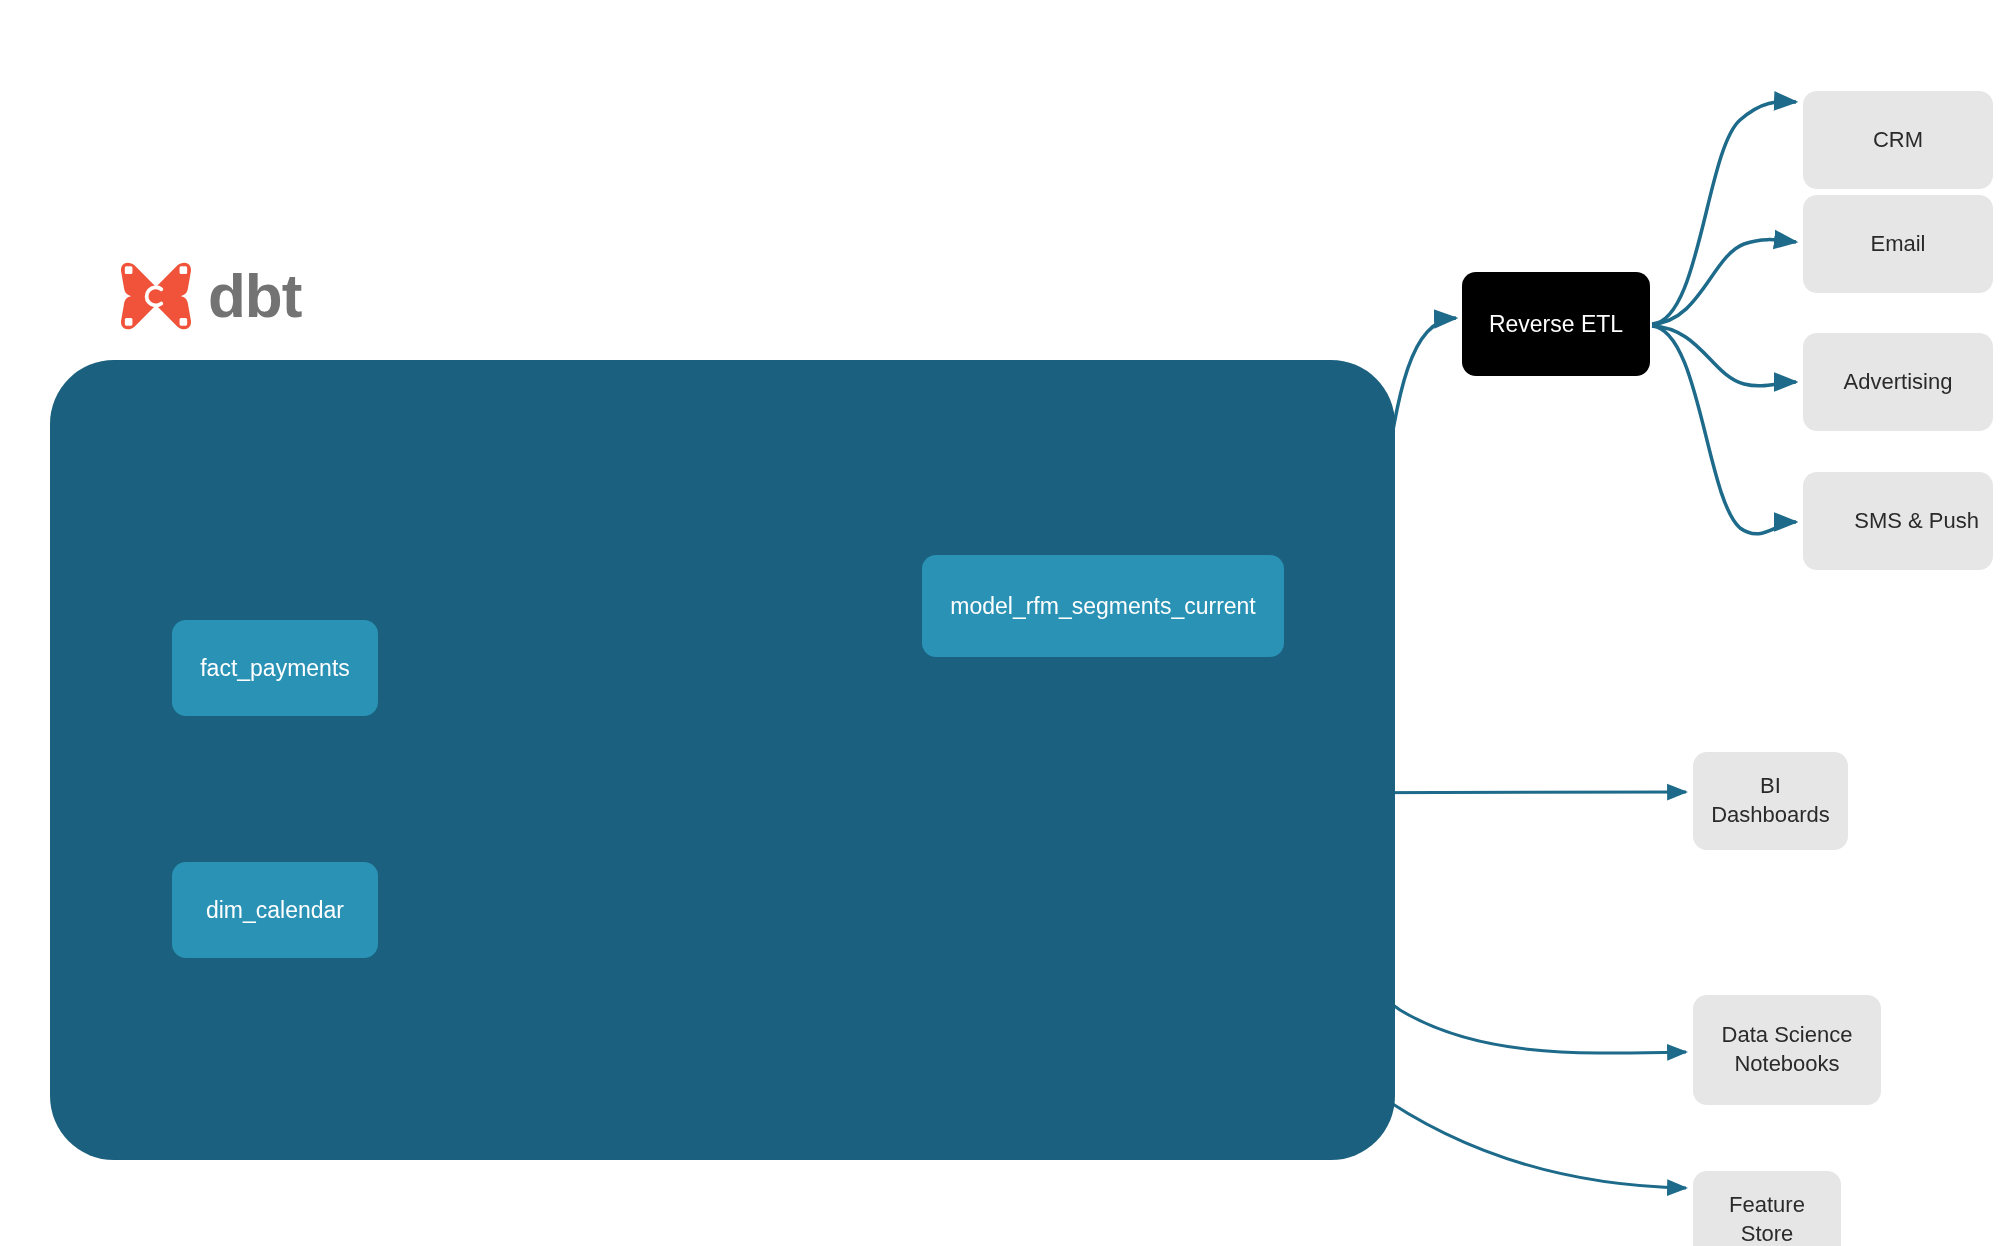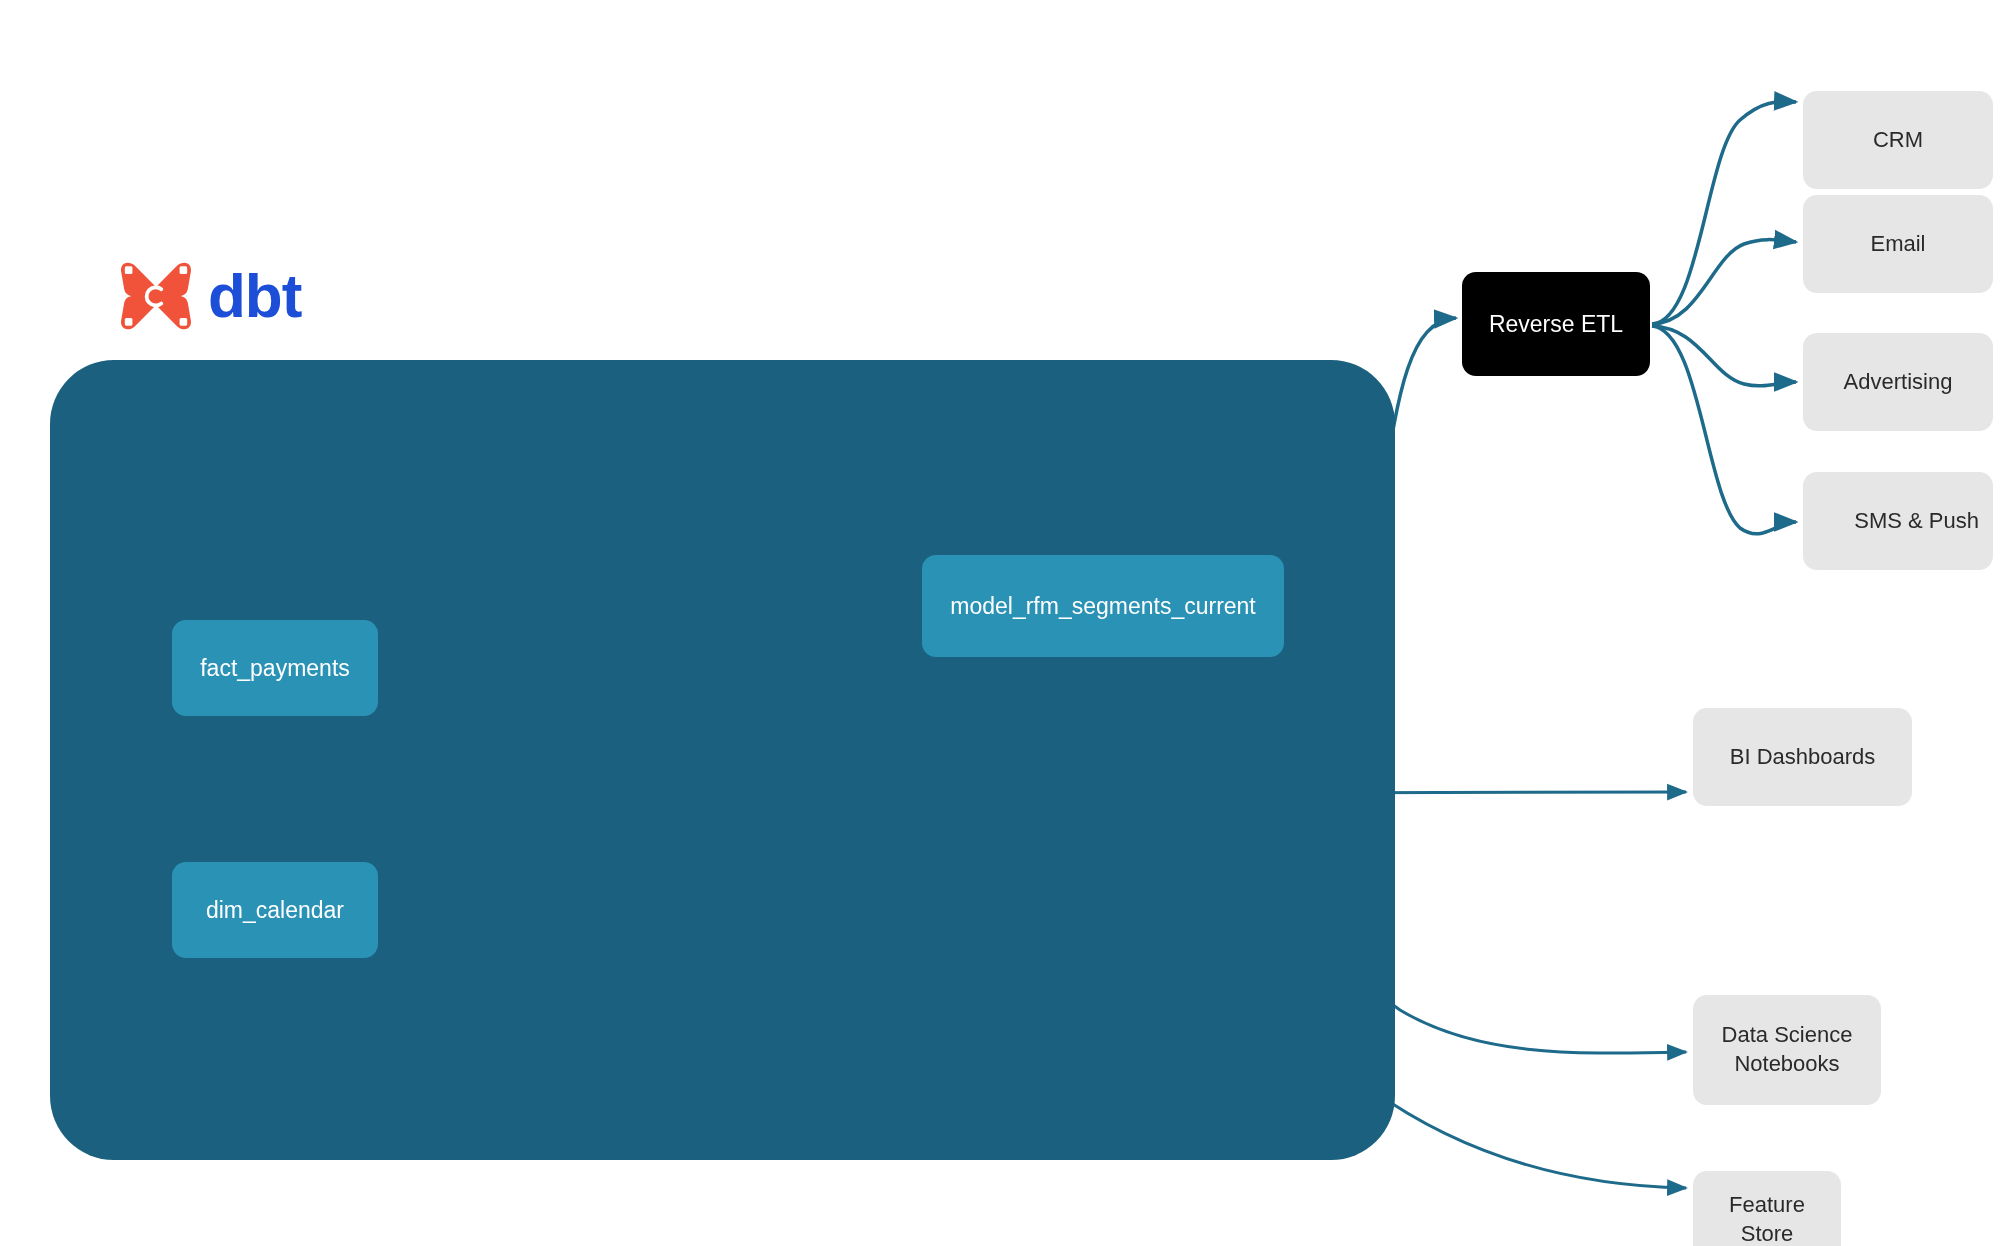--- a/index.html
+++ b/index.html
@@ -36,21 +36,21 @@
     gap: 14px;
   }
   .brand-mark {
     width: 76px;
     height: 76px;
     display: block;
   }
   .brand-word {
     font-size: 62px;
     font-weight: bold;
-    color: #1d4ed8;
+    color: #737373;
     letter-spacing: -1px;
     line-height: 1;
   }
 
   
   .project-container {
     position: absolute;
     left: 50px;
     top: 360px;
     width: 1345px;
@@ -92,21 +92,21 @@
   .n-fact       { left: 172px;  top: 620px;  width: 206px; height: 96px; }
   .n-dim        { left: 172px;  top: 862px;  width: 206px; height: 96px; }
   .n-hist       { left: 474px;  top: 735px;  width: 340px; height: 110px; }
   .n-current    { left: 922px;  top: 555px;  width: 362px; height: 102px; }
   .n-etl        { left: 1462px; top: 272px;  width: 188px; height: 104px; }
 
   .d-crm        { left: 1803px; top: 55px;   width: 190px; height: 98px; margin-top: 36px; }
   .d-email      { left: 1803px; top: 195px;  width: 190px; height: 98px; }
   .d-ads        { left: 1803px; top: 333px;  width: 190px; height: 98px; }
   .d-sms        { left: 1803px; top: 472px;  width: 190px; height: 98px; justify-content: flex-end; }
-  .d-bi         { left: 1693px; top: 708px;  width: 219px; height: 98px; }
+  .d-bi         { left: 1693px; top: 752px;  width: 155px; height: 98px; }
   .d-ds         { left: 1693px; top: 995px;  width: 188px; height: 110px; }
   .d-fs         { left: 1693px; top: 1145px; width: 148px; height: 98px; margin-top: 26px; }
 </style>
 </head>
 <body>
 
 <div id="canvas">
 
   <svg id="edge-layer" viewBox="0 0 2000 1246">
     <defs>

